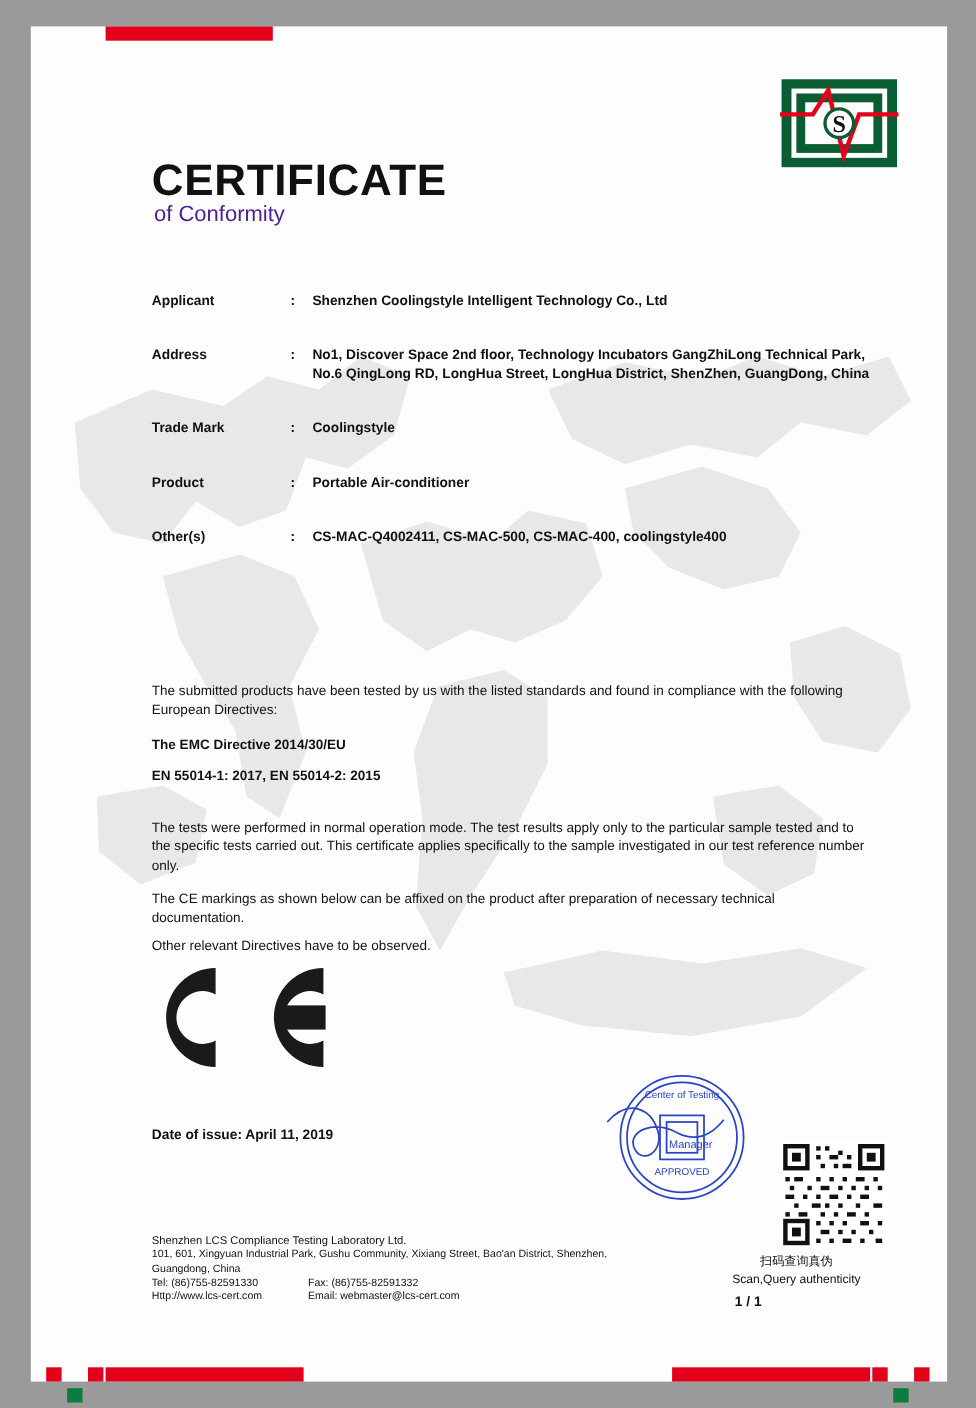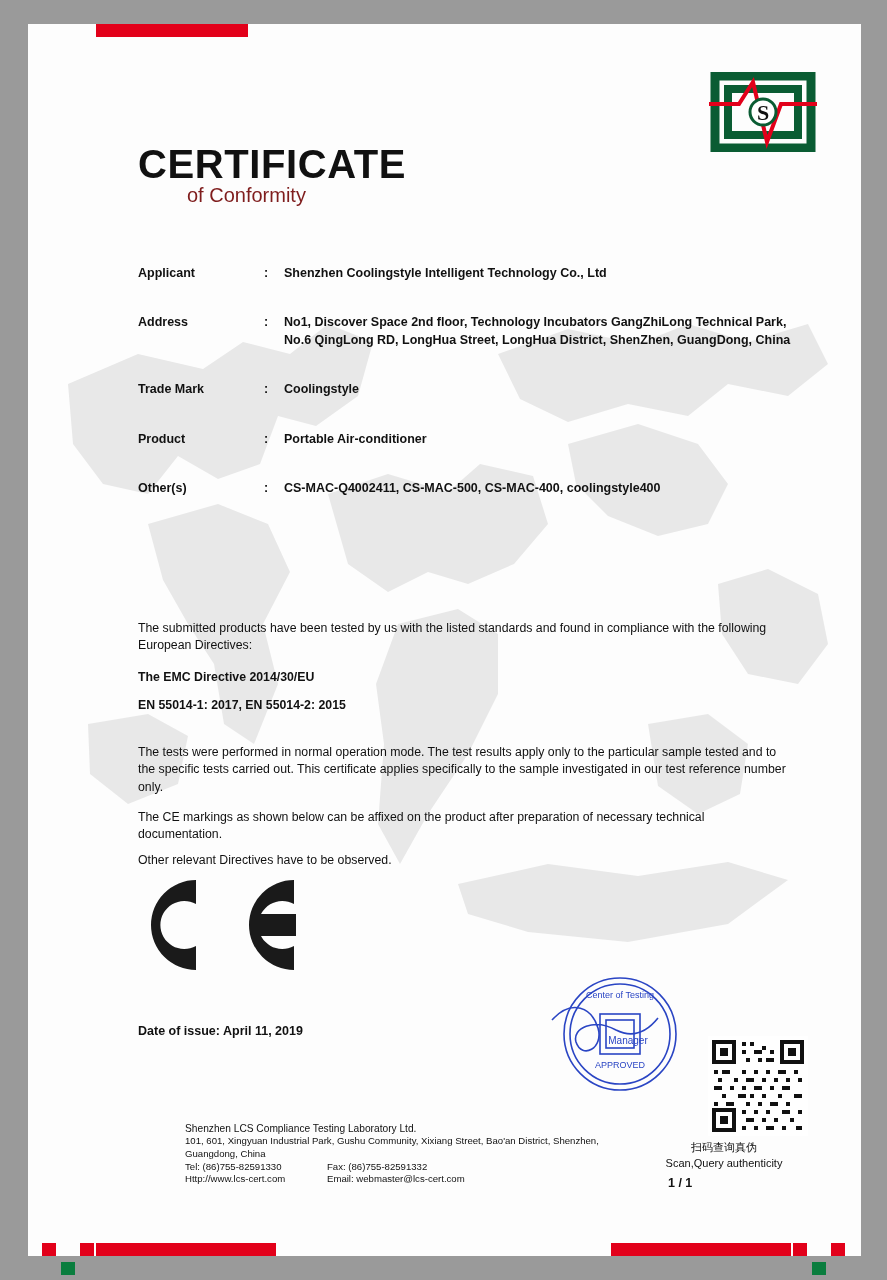--- a/index.html
+++ b/index.html
@@ -95,22 +95,21 @@
     font-size: 40px;
     font-weight: bold;
     letter-spacing: 0.6px;
     color: #111;
   }
   .subtitle {
     position: absolute;
     left: 112px;
     top: 160px;
     font-size: 20px;
-    color: #7f1d1d;
-    margin-left: 47px;
+    color: #4c1d95;
   }
 
   table.fields {
     position: absolute;
     left: 110px;
     top: 240px;
     width: 660px;
     border-collapse: collapse;
     font-size: 12.5px;
     font-weight: bold;
@@ -151,21 +150,20 @@
     color: #111;
   }
 
   .footer {
     position: absolute;
     left: 110px;
     top: 1098px;
     font-size: 9.6px;
     color: #111;
     line-height: 1.32;
-    margin-left: 47px;
   }
   .footer .l1 { font-size: 10.2px; }
   .footer .row { display: flex; }
   .footer .row .c1 { width: 142px; }
 
   .pageno {
     position: absolute;
     left: 640px;
     top: 1152px;
     font-size: 12.5px;

